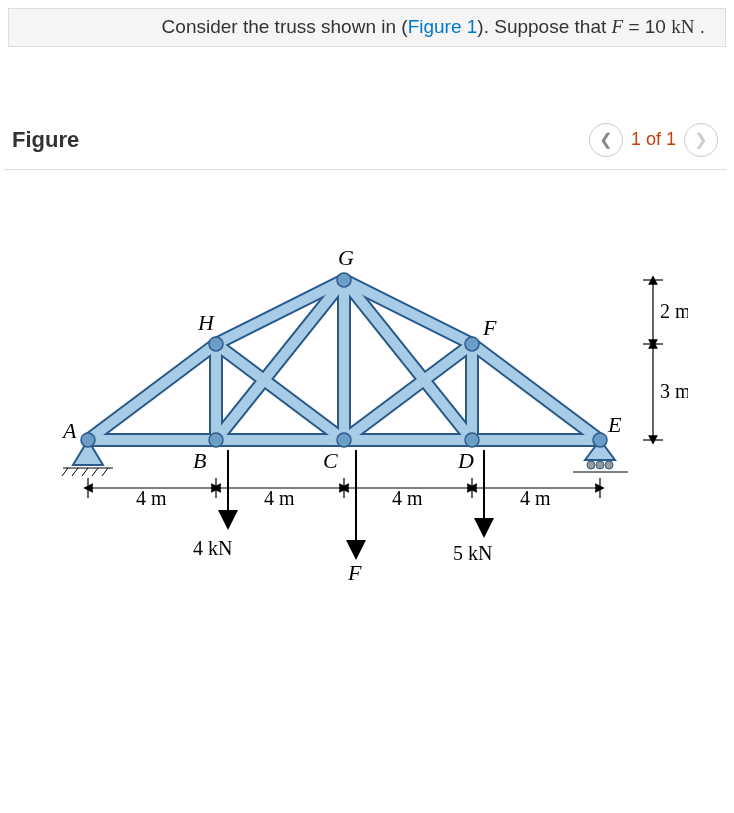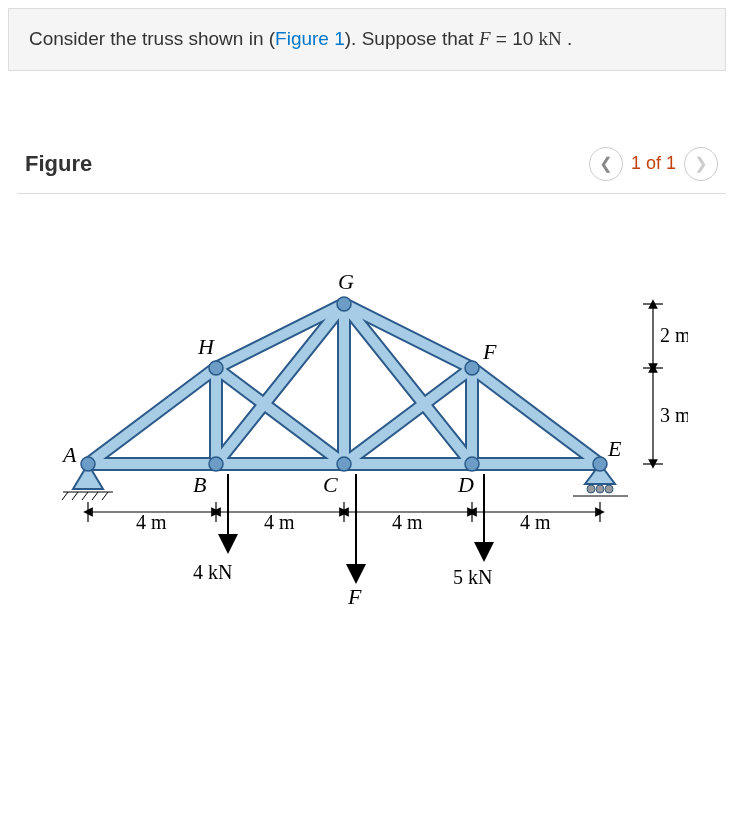--- a/index.html
+++ b/index.html
@@ -10,43 +10,44 @@
     body {
       font-family: Arial, sans-serif;
       font-size: 16px;
       color: #333;
       width: 734px;
       background: #fff;
     }
     .problem-statement {
       background: #f5f5f5;
       border: 1px solid #ddd;
-      padding: 16px 20px;
+      padding: 4px 20px;
       margin: 8px;
       font-size: 19px;
       line-height: 1.5;
+      text-align: right;
     }
     .problem-statement .link {
       color: #0077cc;
     }
     .problem-statement .var {
       font-family: 'Times New Roman', serif;
       font-style: italic;
     }
     .problem-statement .unit {
       font-family: 'Times New Roman', serif;
     }
     
     .figure-header {
       display: flex;
       justify-content: space-between;
       align-items: center;
       padding: 16px 8px 12px 8px;
       border-bottom: 1px solid #ddd;
-      margin: 60px 8px 0 17px;
+      margin: 60px 8px 0 4px;
     }
     .figure-title {
       font-size: 22px;
       font-weight: bold;
       color: #333;
     }
     .nav-group {
       display: flex;
       align-items: center;
       gap: 8px;

